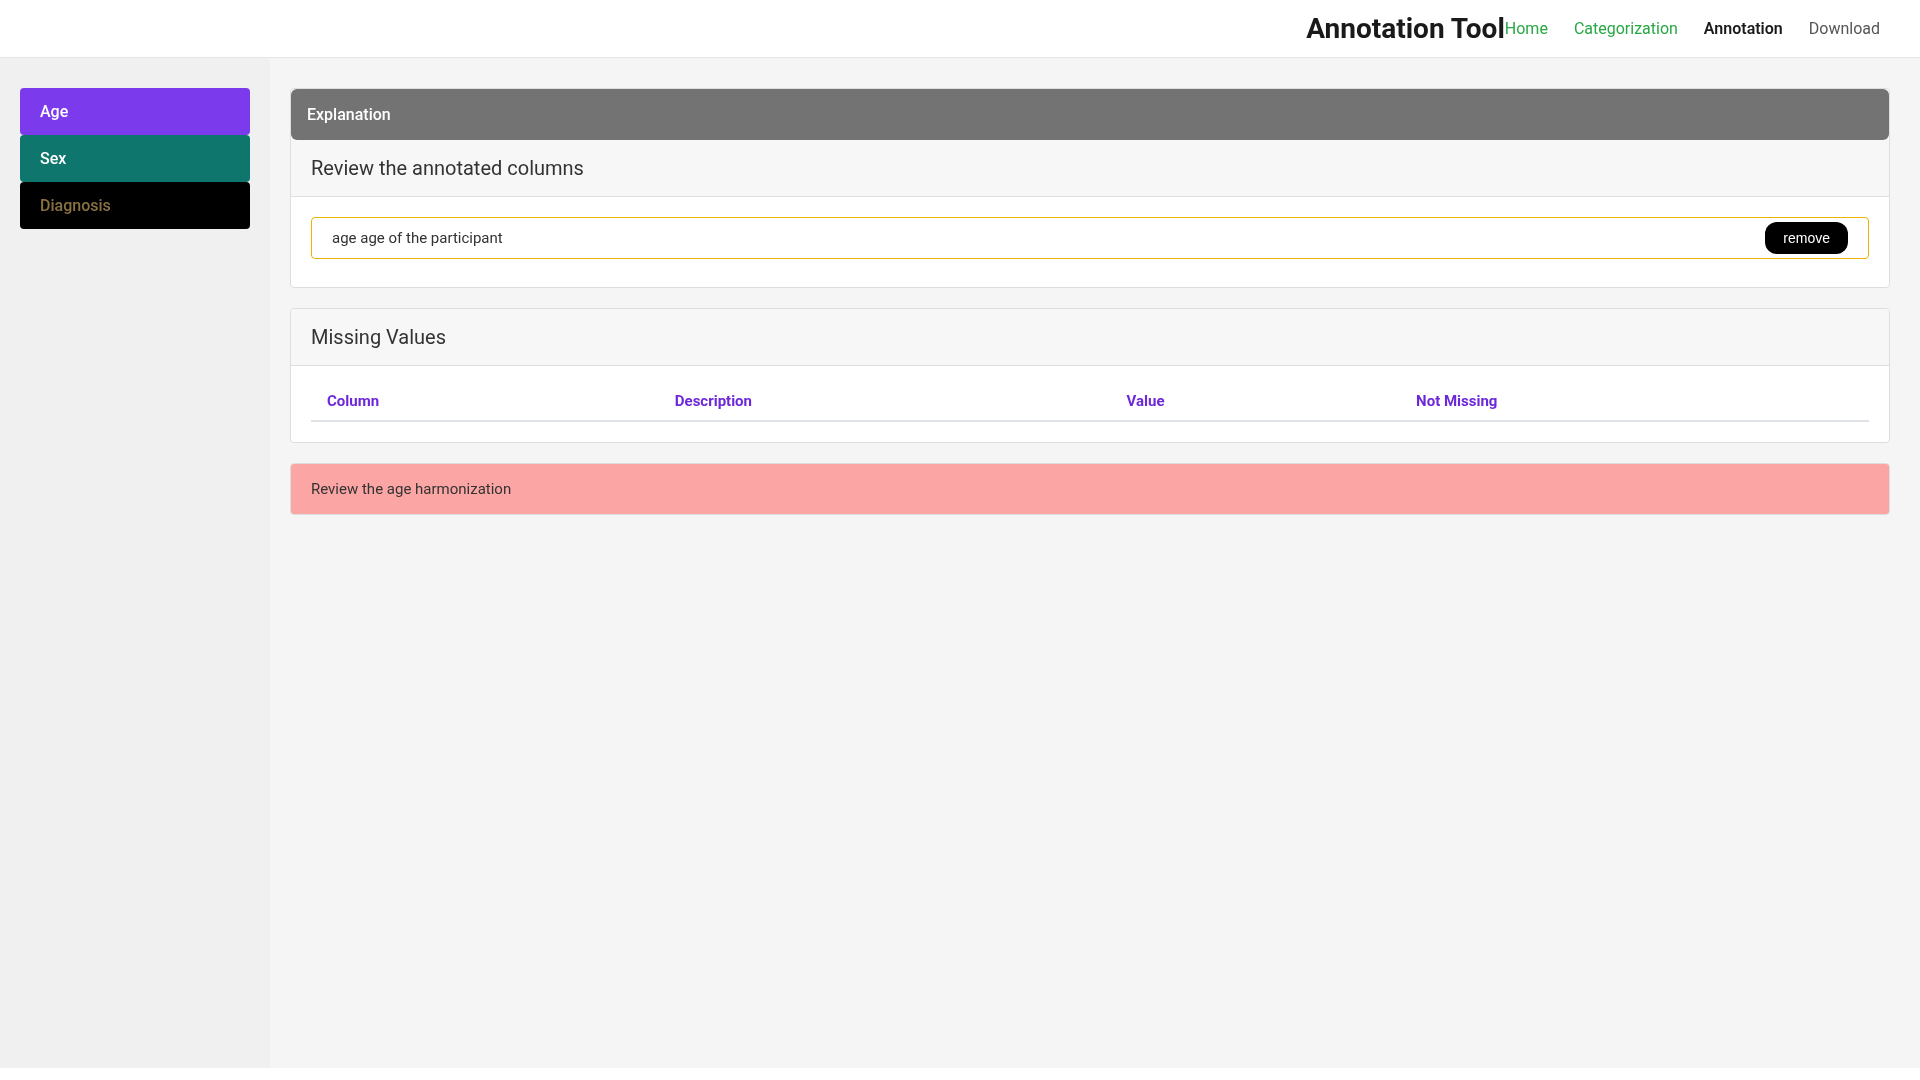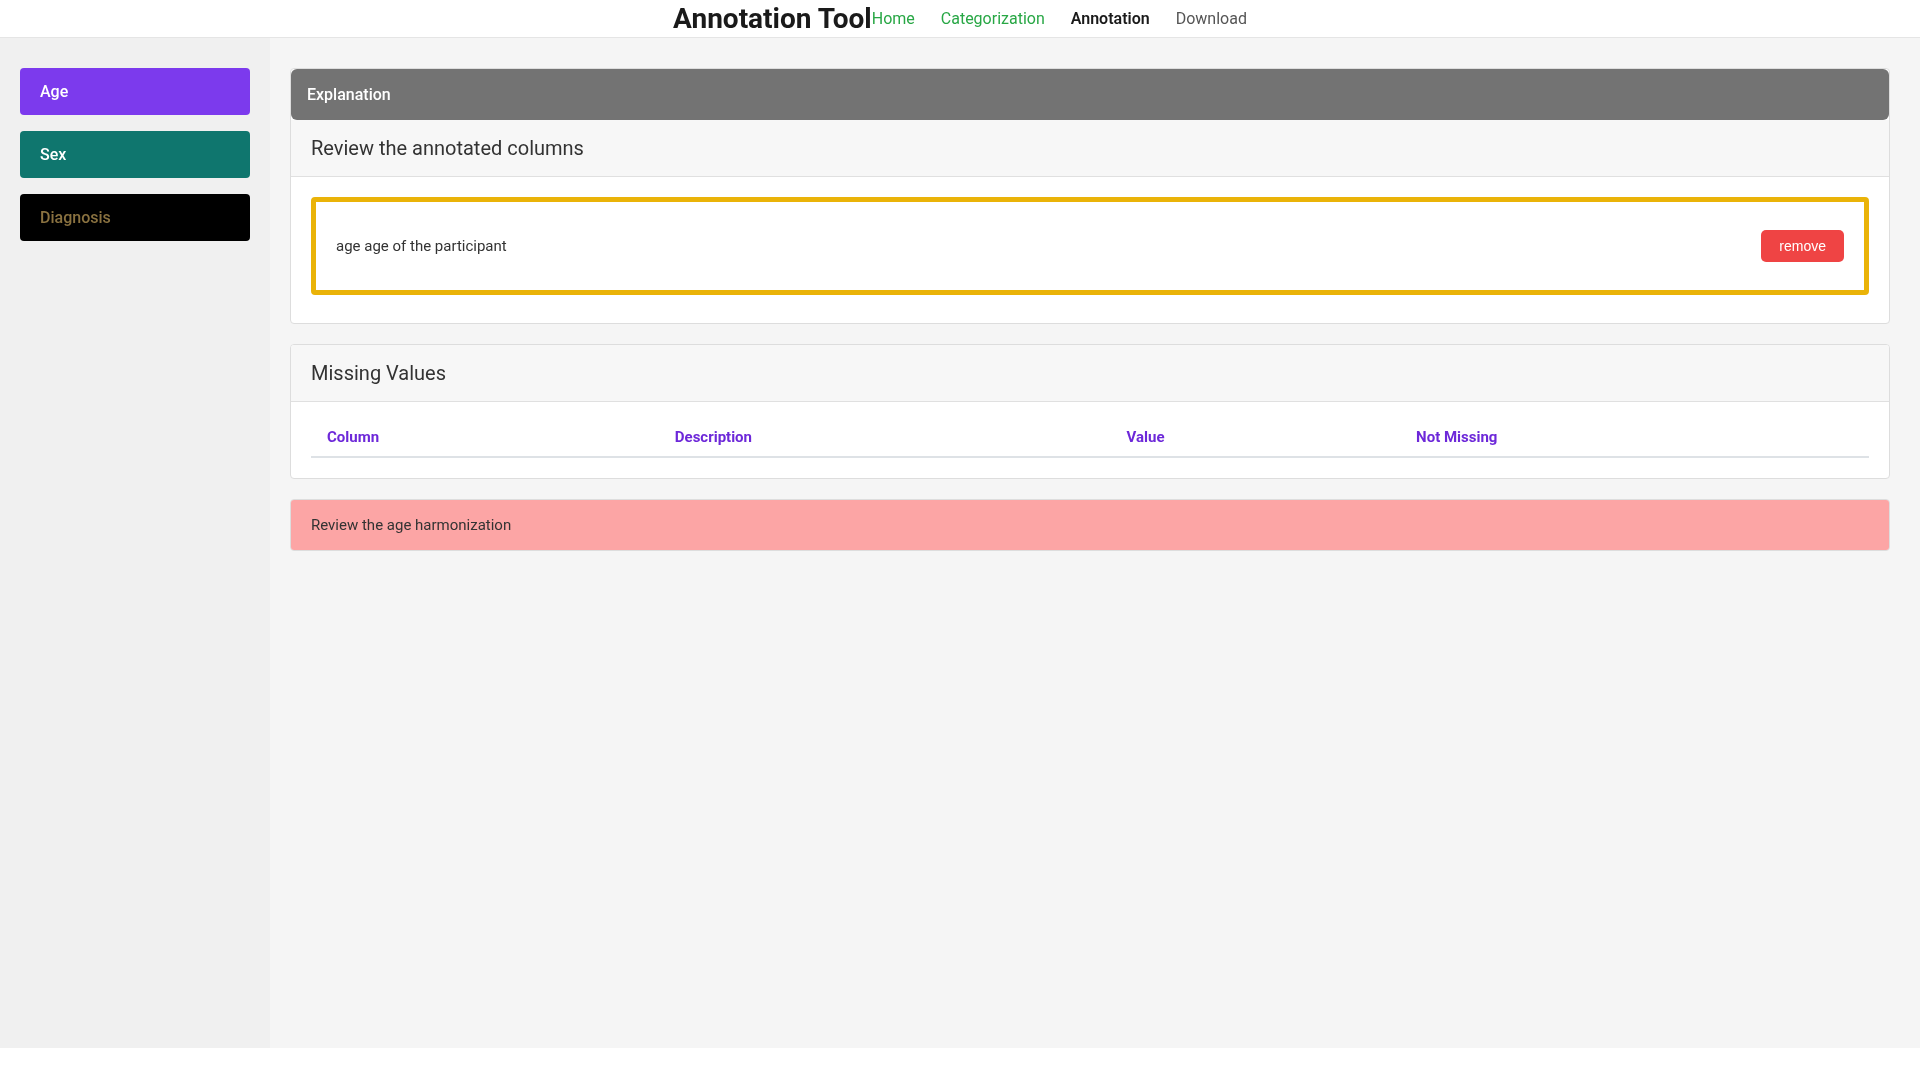--- a/index.html
+++ b/index.html
@@ -12,22 +12,22 @@
       font-family: -apple-system, BlinkMacSystemFont, 'Segoe UI', Roboto, sans-serif;
       background: #ffffff;
       color: #212529;
       font-size: 16px;
     }
 
     
     .header {
       display: flex;
       align-items: center;
-      justify-content: center;
-      padding: 2px 40px;
+      justify-content: flex-end;
+      padding: 12px 40px;
       border-bottom: 1px solid #e5e5e5;
     }
 
     .header-title {
       font-size: 28px;
       font-weight: 700;
       color: #1a1a1a;
     }
 
     .nav {
@@ -66,21 +66,21 @@
     .sidebar {
       width: 270px;
       background: #f0f0f0;
       padding: 30px 20px;
       flex-shrink: 0;
     }
 
     .sidebar-item {
       padding: 14px 20px;
       border-radius: 4px;
-      margin-bottom: 16px;
+      margin-bottom: 0;
       cursor: pointer;
       font-size: 16px;
       font-weight: 500;
     }
 
     .sidebar-item.active-purple {
       background: #7c3aed;
       color: #ffffff;
     }
 
@@ -129,38 +129,38 @@
 
     .panel-body {
       padding: 20px;
     }
 
     
     .annotation-row {
       display: flex;
       align-items: center;
       justify-content: space-between;
-      border: 5px solid #eab308;
+      border: 1px solid #eab308;
       border-radius: 4px;
-      padding: 28px 20px;
+      padding: 4px 20px;
       background: #fff;
       margin-bottom: 8px;
     }
 
     .annotation-text {
       font-size: 15px;
       color: #333;
     }
 
     .remove-btn {
-      background: #ef4444;
+      background: #000000;
       color: #fff;
       border: none;
       padding: 8px 18px;
-      border-radius: 5px;
+      border-radius: 12px;
       cursor: pointer;
       font-size: 14px;
       text-align: center;
     }
 
     
     .missing-values-body {
       padding: 16px 20px 20px;
     }
 

